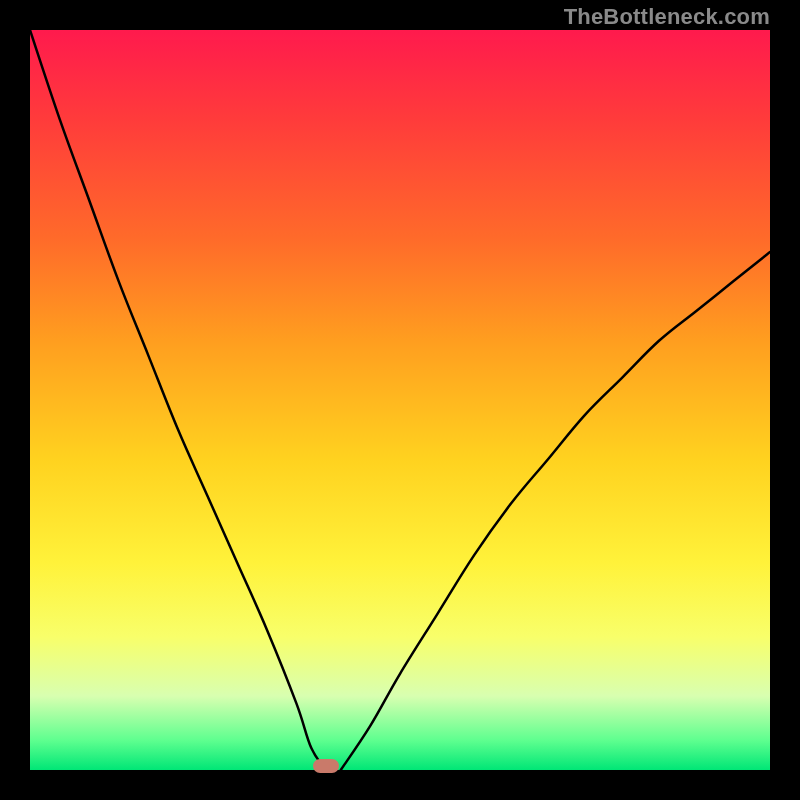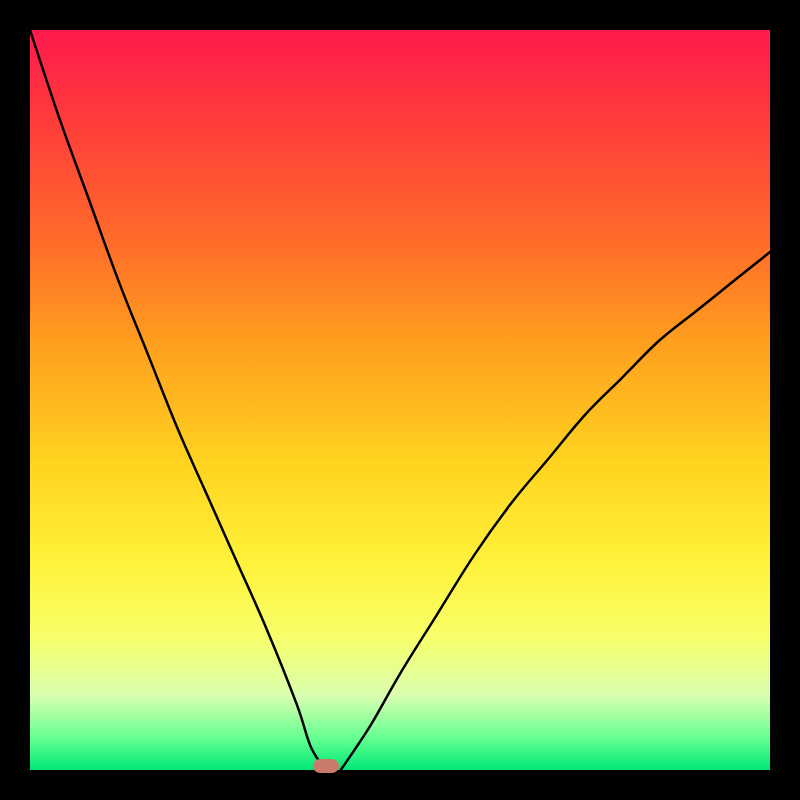--- a/index.html
+++ b/index.html
@@ -52,20 +52,21 @@
     height: 14px;
     border-radius: 7px;
     background: #c97a6a;
     transform: translate(-50%, -50%);
   }
 </style>
 </head>
 <body>
 
 <div class="frame">
+  <div class="watermark">TheBottleneck.com</div>
   <div class="plot">
     <svg class="curve" viewBox="0 0 740 740" preserveAspectRatio="none">
       <path id="curve-left" d="M 0.00 0.00 C 5.33 15.98, 18.94 58.16, 29.60 88.80 C 40.26 119.44, 48.54 140.90, 59.20 170.20 C 69.86 199.50, 78.14 223.63, 88.80 251.60 C 99.46 279.57, 107.74 298.96, 118.40 325.60 C 129.06 352.24, 137.34 374.29, 148.00 399.60 C 158.66 424.91, 166.94 442.22, 177.60 466.20 C 188.26 490.18, 196.54 508.82, 207.20 532.80 C 217.86 556.78, 226.14 574.09, 236.80 599.40 C 247.46 624.71, 258.41 652.09, 266.40 673.40 C 274.39 694.71, 275.87 705.81, 281.20 717.80 C 286.53 729.79, 293.34 736.00, 296.00 740.00" fill="none" stroke="#000" stroke-width="2.5" stroke-linecap="round"></path>
       <path id="curve-right" d="M 310.80 740.00 C 316.13 732.01, 329.74 712.92, 340.40 695.60 C 351.06 678.28, 358.01 663.78, 370.00 643.80 C 381.99 623.82, 393.68 605.91, 407.00 584.60 C 420.32 563.29, 430.68 545.38, 444.00 525.40 C 457.32 505.42, 467.68 490.92, 481.00 473.60 C 494.32 456.28, 504.68 445.18, 518.00 429.20 C 531.32 413.22, 541.68 399.45, 555.00 384.80 C 568.32 370.15, 578.68 361.12, 592.00 347.80 C 605.32 334.48, 615.68 322.79, 629.00 310.80 C 642.32 298.81, 652.68 291.86, 666.00 281.20 C 679.32 270.54, 689.68 262.26, 703.00 251.60 C 716.32 240.94, 733.34 227.33, 740.00 222.00" fill="none" stroke="#000" stroke-width="2.5" stroke-linecap="round"></path>
     </svg>
     <div id="marker" class="marker" style="left: 296px; top: 736px;"></div>
   </div>
 </div>
 
 </body></html>

